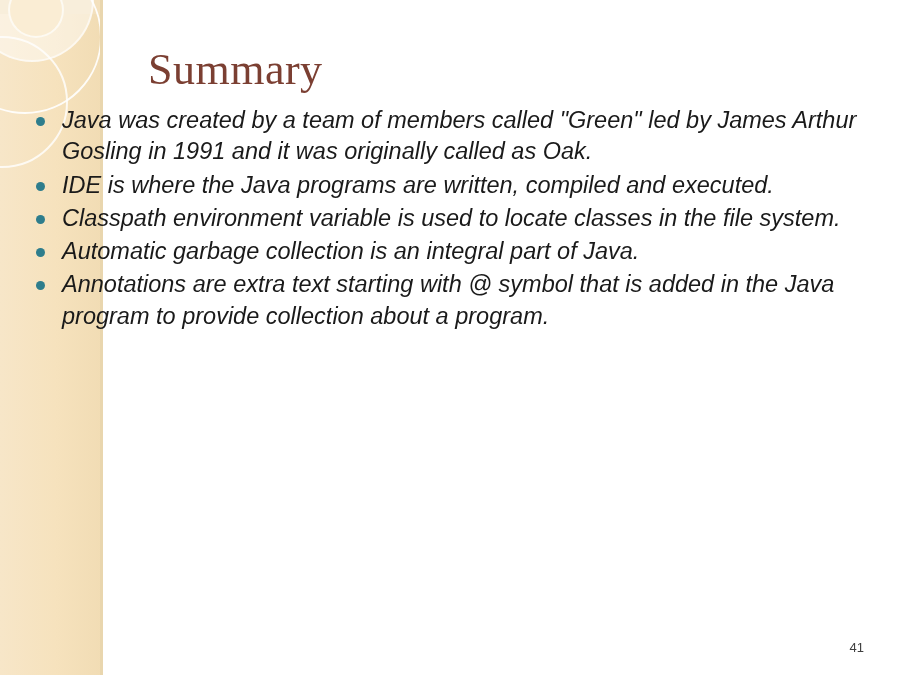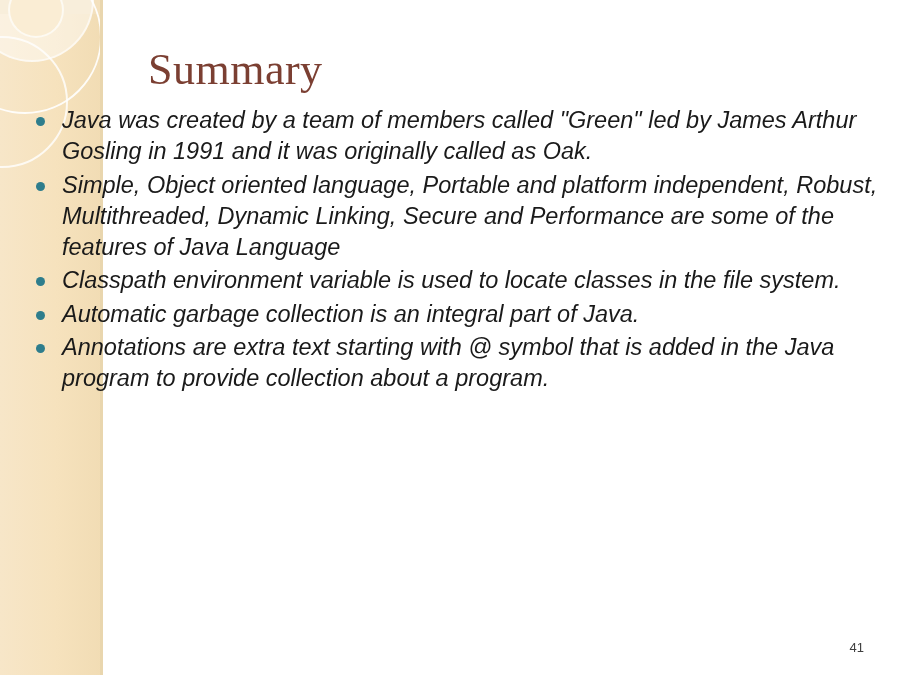--- a/index.html
+++ b/index.html
@@ -146,21 +146,21 @@
   <div class="title">Summary</div>
 
   <div class="content">
     <ul class="bullets">
       <li>
         <span class="dot"></span>
         <span class="txt">Java was created by a team of members called "Green" led by James Arthur Gosling in 1991 and it was originally called as Oak.</span>
       </li>
       <li>
         <span class="dot"></span>
-        <span class="txt">Simple, Object oriented language, Portable and platform independent, Robust, Multithreaded, Dynamic Linking, Secure and Performance are some of the features of Java Language</span>
+        <span class="txt">IDE is where the Java programs are written, compiled and executed.</span>
       </li>
       <li>
         <span class="dot"></span>
         <span class="txt">Classpath environment variable is used to locate classes in the file system.</span>
       </li>
       <li>
         <span class="dot"></span>
         <span class="txt">Automatic garbage collection is an integral part of Java.</span>
       </li>
       <li>

